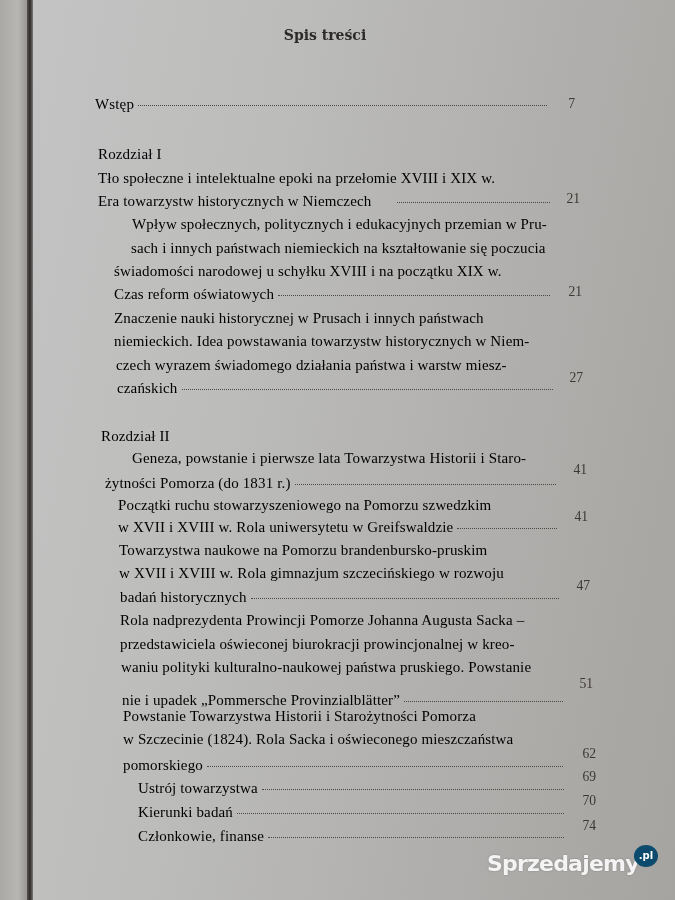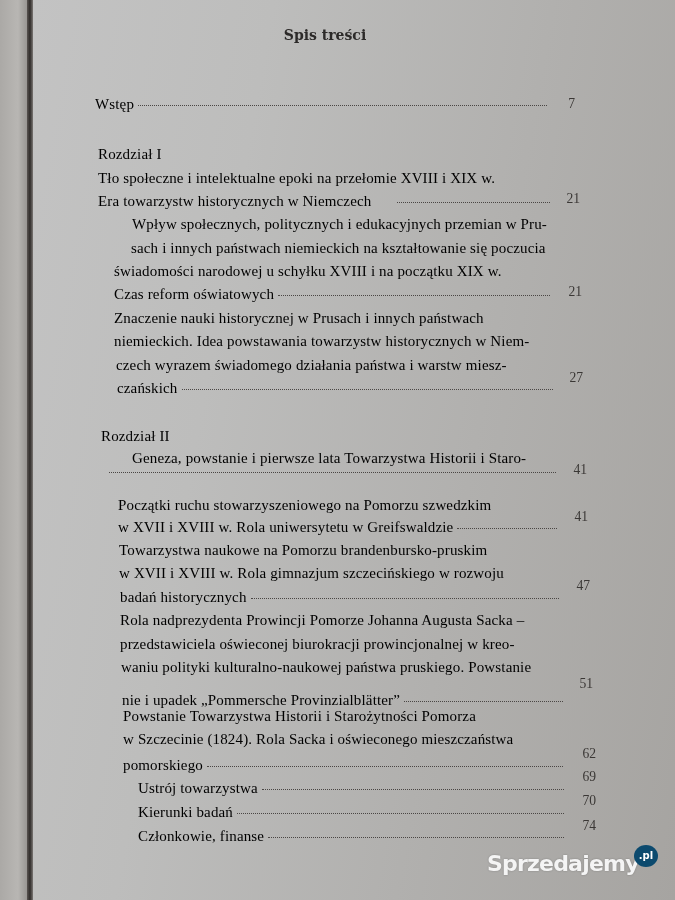--- a/index.html
+++ b/index.html
@@ -113,20 +113,21 @@
   </div>
   <div class="page-num" style="left:553px; top:370px;">27</div>
 
   <div class="line" style="left:101px; top:428px;">
     <span class="txt">Rozdział II</span>
   </div>
   <div class="line" style="left:103px; top:450px;margin-left:29px;">
     <span class="txt">Geneza, powstanie i pierwsze lata Towarzystwa Historii i Staro-</span>
   </div>
   <div class="line" style="left:105px; top:475px; width:455px;">
+    <span class="txt">żytności Pomorza (do 1831 r.)</span>
       <span class="dots"></span>
   </div>
   <div class="page-num" style="left:557px; top:462px;">41</div>
 
   <div class="line" style="left:118px; top:497px;">
     <span class="txt">Początki ruchu stowarzyszeniowego na Pomorzu szwedzkim</span>
   </div>
   <div class="line" style="left:118px; top:519px; width:443px;">
     <span class="txt">w XVII i XVIII w. Rola uniwersytetu w Greifswaldzie</span>
       <span class="dots"></span>

